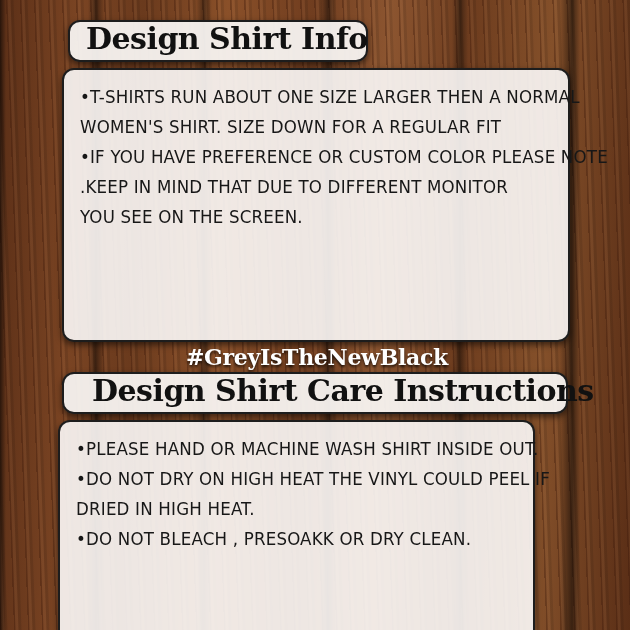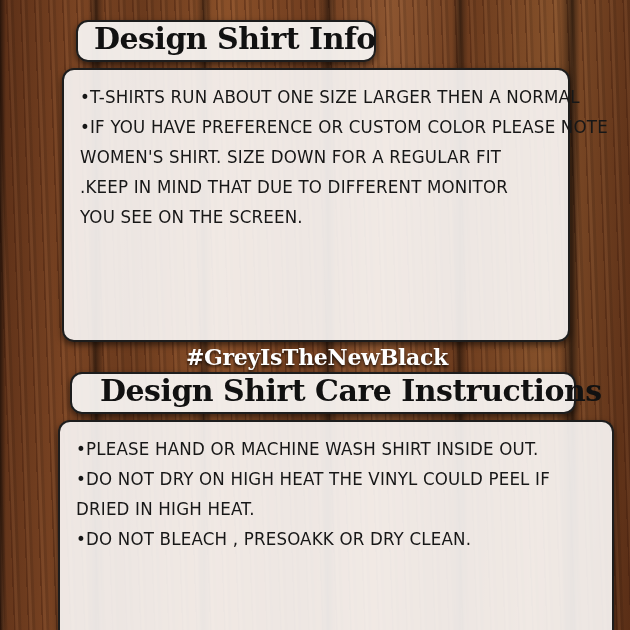--- a/index.html
+++ b/index.html
@@ -57,21 +57,20 @@
     border: 2px solid #1d1d1d;
     border-radius: 12px;
     box-shadow: 0 3px 6px rgba(0,0,0,0.55);
     box-sizing: border-box;
   }
 
   .title-plate {
     display: flex;
     align-items: center;
     padding: 2px 16px 6px 16px;
-    margin-left: 8px;
   }
   .title-text {
     font-family: "DejaVu Serif", serif;
     font-weight: bold;
     font-size: 30px;
     line-height: 1.05;
     color: #111;
     letter-spacing: -0.5px;
     white-space: nowrap;
   }
@@ -123,41 +122,41 @@
   #care-title {
     left: 62px;
     top: 372px;
     width: 506px;
     height: 42px;
     padding-left: 28px;
   }
   #care-body {
     left: 58px;
     top: 420px;
-    width: 556px;
+    width: 477px;
     height: 210px;
     border-bottom-left-radius: 0;
     border-bottom-right-radius: 0;
     border-bottom: none;
   }
 </style>
 </head>
 <body>
 
 <div id="page">
 
   <div class="plate title-plate" id="info-title">
     <span class="title-text">Design Shirt Info</span>
   </div>
 
   <div class="plate body-plate" id="info-body">
     <div class="body-text">
       <span class="ln">•T-Shirts run about one size larger then a normal</span>
+      <span class="ln">women's shirt. Size down for a regular fit</span>
       <span class="ln">•If you have preference or custom color please note</span>
-      <span class="ln">women's shirt. Size down for a regular fit</span>
       <span class="ln">.Keep in mind that due to different monitor</span>
       <span class="ln">you see on the screen.</span>
     </div>
   </div>
 
   <div id="hashtag">#GreyIsTheNewBlack</div>
 
   <div class="plate title-plate" id="care-title">
     <span class="title-text">Design Shirt Care Instructions</span>
   </div>

